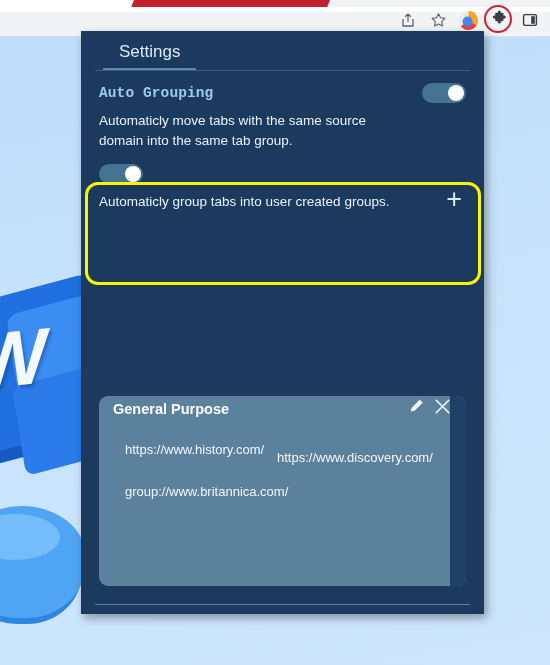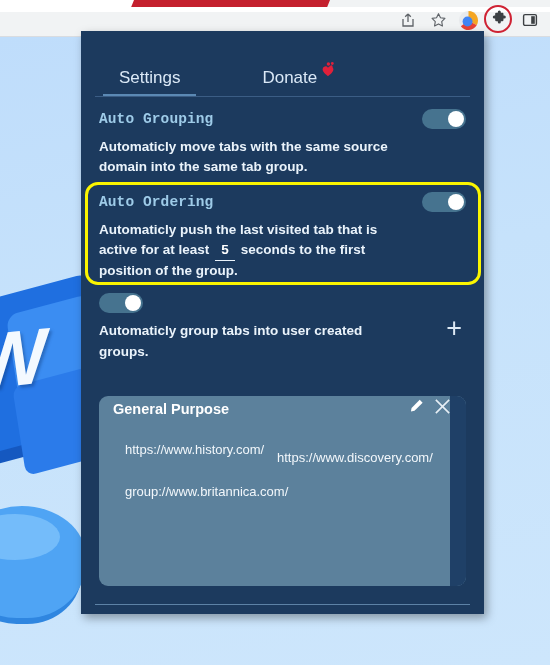--- a/index.html
+++ b/index.html
@@ -139,21 +139,21 @@
     width: 403px; height: 583px;
     background: #1c3a5e;
     box-shadow: 3px 4px 9px rgba(0,0,0,.35);
     overflow: hidden;
   }
 
   
   .tabs {
     display: flex;
     align-items: flex-end;
-    height: 66px;
+    height: 40px;
     padding: 0 8px;
     position: relative;
   }
   .tab {
     color: #dbe9f7;
     font-size: 17px;
     padding: 0 16px 9px 16px;
     position: relative;
   }
   .tab.settings { margin-left: 14px; }
@@ -193,21 +193,20 @@
     font-weight: bold;
     letter-spacing: .1px;
     font-family: Liberation Mono, monospace;
   }
   .section-desc {
     color: #eaf3fb;
     font-size: 13.5px;
     line-height: 1.5;
     margin-top: 5px;
     max-width: 300px;
-    font-weight: bold;
   }
 
   .toggle {
     width: 44px; height: 20px;
     border-radius: 11px;
     background: #46738f;
     position: relative;
     flex: none;
   }
   .toggle .knob {
@@ -366,57 +365,33 @@
     </div>
   </div>
 
   <div class="popup">
 
     <div class="tabs">
       <div class="tab settings">
         <span>Settings</span>
         <span class="tab-underline"></span>
       </div>
-      <div class="tab donate">
-        <span>Donate</span>
-        <span class="heart">
-          <svg width="16" height="15" viewBox="0 0 16 15">
-            <circle cx="8.4" cy="2" r="1.7" fill="#e0203a"></circle>
-            <circle cx="12.3" cy="1.5" r="1.4" fill="#e0203a"></circle>
-            <circle cx="11.3" cy="4.4" r="1.2" fill="#e0203a"></circle>
-            <path d="M8 14.2S2.6 10.6 2.6 7.3a2.9 2.9 0 0 1 5.4-1.5 2.9 2.9 0 0 1 5.4 1.5c0 3.3-5.4 6.9-5.4 6.9z" fill="#e0203a"></path>
-          </svg>
-        </span>
-      </div>
       <div class="tabs-rule"></div>
     </div>
 
     <div class="section">
       <div class="section-head">
         <span class="section-title">Auto Grouping</span>
         <span class="toggle">
           <span class="knob"></span>
         </span>
       </div>
       <div class="section-desc">Automaticly move tabs with the same source domain into the same tab group.</div>
     </div>
 
-    <div class="section sec-ordering">
-      <div class="section-head">
-        <span class="section-title">Auto Ordering</span>
-        <span class="toggle">
-          <span class="knob"></span>
-        </span>
-      </div>
-      <div class="section-desc">
-        <span>Automaticly push the last visited tab that is active for at least</span>
-        <span class="inline-num">5</span>
-        <span>seconds to the first position of the group.</span>
-      </div>
-    </div>
 
     <div class="section">
       <div class="section-head">
         <span class="toggle">
           <span class="knob"></span>
         </span>
       </div>
       <div class="section-desc">Automaticly group tabs into user created groups.</div>
       <div class="plus-btn">+</div>
     </div>

